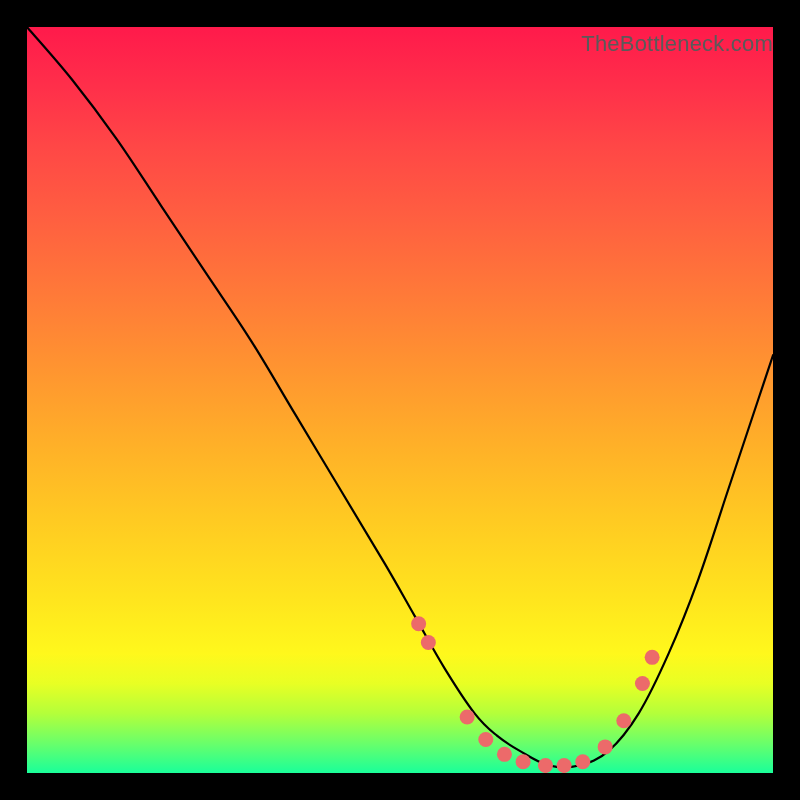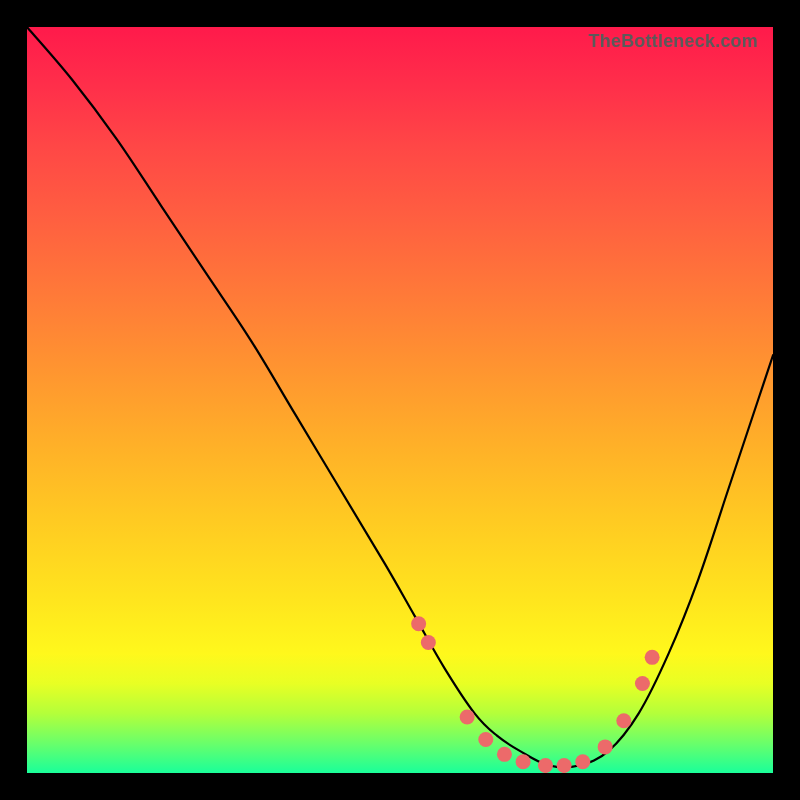--- a/index.html
+++ b/index.html
@@ -38,24 +38,24 @@
       #fff81c 84%,
       #e8ff24 88%,
       #b4ff3a 92%,
       #6aff6a 96%,
       #1aff9a 100%
     );
   }
   .watermark {
     position: absolute;
     top: 4px;
-    right: 15px;
+    right: 0;
     color: #5a5a5a;
-    font-size: 18px;
-    font-weight: 700;
+    font-size: 22px;
+    font-weight: 400;
     letter-spacing: 0.2px;
     z-index: 5;
   }
   svg.curve {
     position: absolute;
     left: 0;
     top: 0;
     width: 746px;
     height: 746px;
     z-index: 2;

